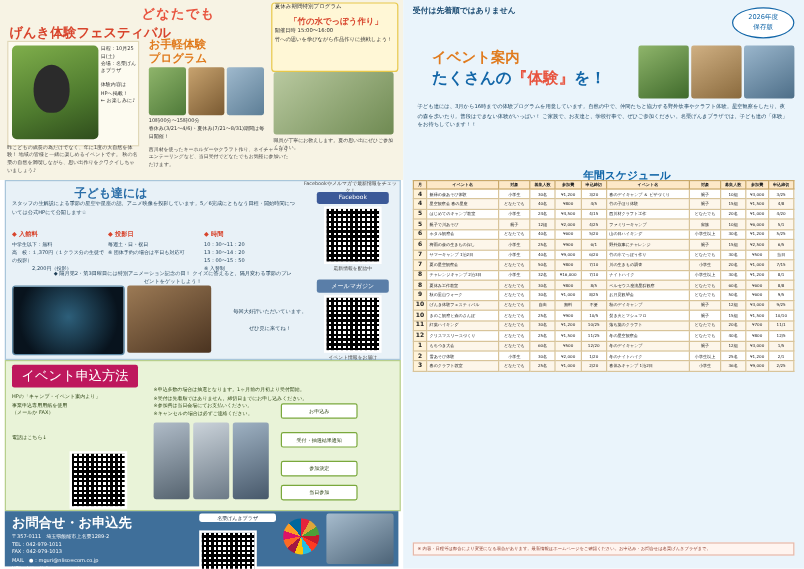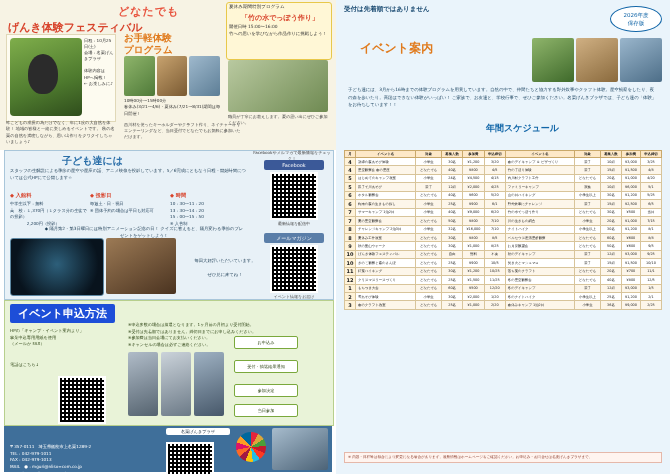--- a/index.html
+++ b/index.html
@@ -51,21 +51,21 @@
   .fb-label{width:60px;margin:0 auto 2px;background:#3b5998;color:#fff;font-size:5px;text-align:center;padding:2px 0;border-radius:2px;}
   .qr{width:44px;height:44px;margin:0 auto;background:
      repeating-linear-gradient(0deg,#000 0 2px,#fff 2px 4px),
      repeating-linear-gradient(90deg,#000 0 2px,#fff 2px 4px);
      background-blend-mode:multiply;border:2px solid #fff;}
   .fb-cap{font-size:4px;text-align:center;color:#444;margin-top:1px;line-height:1.4;}
   .fb-top-note{position:absolute;left:252px;top:150px;width:80px;font-size:4.1px;color:#444;line-height:1.4;text-align:center;}
 
   
   .apply{position:absolute;left:4px;top:300px;width:328px;height:124px;background:#e9f3d8;border:1px solid #b7cf8d;}
-  .apply-title{position:absolute;left:10px;top:304px;font-size:11px;font-weight:bold;color:#ffffff;background:#1d4ed8;padding:2px 8px;border-radius:2px;}
+  .apply-title{position:absolute;left:10px;top:304px;font-size:11px;font-weight:normal;color:#ffffff;background:#be185d;padding:2px 8px;border-radius:2px;}
   .apply-left{position:absolute;left:10px;top:328px;width:112px;font-size:4.2px;line-height:1.6;color:#2d4414;}
   .apply-qr{position:absolute;left:58px;top:376px;}
   .apply-mid{position:absolute;left:128px;top:322px;width:132px;font-size:4.1px;line-height:1.6;color:#2d4414;}
   .apply-photos{position:absolute;left:128px;top:352px;width:96px;height:64px;display:flex;gap:3px;}
   .apply-photos div{flex:1;border-radius:2px;}
   .ap1{background:linear-gradient(160deg,#b0bcc8,#55636f);}
   .ap2{background:linear-gradient(160deg,#cbd3da,#6c7a87);}
   .ap3{background:linear-gradient(160deg,#9fb2c3,#47586a);}
   .flowbox{position:absolute;width:62px;border:1px solid #7aa83c;background:#fff;font-size:4.2px;text-align:center;color:#2d4414;padding:3px 0;border-radius:2px;}
   .fb1{left:234px;top:336px;}
@@ -91,21 +91,21 @@
   .r-sub{position:absolute;left:24px;top:40px;font-size:12px;font-weight:bold;color:#e07b1e;}
   .r-sub2{position:absolute;left:24px;top:56px;font-size:13px;font-weight:bold;color:#1266a8;}
   .r-sub2 b{color:#e8543f;}
   .r-photos{position:absolute;left:196px;top:38px;width:130px;height:44px;display:flex;gap:2px;}
   .r-photos div{flex:1;border-radius:2px;}
   .rp1{background:linear-gradient(150deg,#8fb56b,#3f6a2b);}
   .rp2{background:linear-gradient(150deg,#d0b083,#8a6a3d);}
   .rp3{background:linear-gradient(150deg,#9ab6cc,#4d6e88);}
   .r-lead{position:absolute;left:12px;top:86px;width:310px;font-size:4.4px;line-height:1.75;color:#173f5c;}
 
-  .sched-title{position:absolute;left:150px;top:122px;font-size:9px;font-weight:bold;color:#1266a8;}
+  .sched-title{position:absolute;left:150px;top:140px;font-size:9px;font-weight:bold;color:#1266a8;}
   .tbl{position:absolute;left:8px;top:150px;width:318px;border-collapse:collapse;font-size:3.4px;color:#222;background:#fff;}
   .tbl th{background:#fde8c8;border:0.5px solid #c9a86a;padding:1px;font-weight:bold;font-size:3.4px;}
   .tbl td{border:0.5px solid #d8c49a;padding:0.6px 1px;text-align:center;line-height:1.25;}
   .tbl td.name{text-align:left;padding-left:2px;}
   .mon{background:#fff3d9;font-weight:bold;font-size:5px;width:8px;}
   .row-a{background:#ffffff;}
   .row-b{background:#fdf6ea;}
   .r-foot{position:absolute;left:8px;top:452px;width:318px;font-size:3.6px;color:#8a3a2a;background:#fff4ef;border:0.5px solid #e5b8aa;padding:2px 3px;box-sizing:border-box;line-height:1.5;}
 </style>
 </head>
@@ -205,36 +205,38 @@
       <div class="ap1"></div>
       <div class="ap2"></div>
       <div class="ap3"></div>
     </div>
     <div class="flowbox fb1">お申込み</div>
     <div class="flowbox fb2">受付・抽選結果通知</div>
     <div class="flowbox fb3">参加決定</div>
     <div class="flowbox fb4">当日参加</div>
 
     <div class="contact"></div>
+    <div class="contact-title">お問合せ・お申込先</div>
     <div class="contact-body" style="white-space:pre-line">〒357-0111　埼玉県飯能市上名栗1289-2
 TEL：042-979-1011
 FAX：042-979-1013
 MAIL　●：mguri@nliso=com.co.jp
 URL：http://nliso=com.co.jp</div>
     <div class="contact-badge">名栗げんきプラザ</div>
     <div class="contact-qr qr"></div>
     <div class="sdgs"></div>
     <div class="contact-photo"></div>
   </div>
 
   <div class="right">
     <div class="r-facility">受付は先着順ではありません</div>
     <div class="r-badge" style="white-space:pre-line">2026年度
 保存版</div>
     <div class="r-sub">イベント案内</div>
+    <div class="r-sub2"><span>たくさんの</span><b>『体験』</b><span>を！</span></div>
     <div class="r-photos">
       <div class="rp1"></div>
       <div class="rp2"></div>
       <div class="rp3"></div>
     </div>
     <div class="r-lead">子ども達には、3月から16時までの体験プログラムを用意しています。自然の中で、仲間たちと協力する野外炊事やクラフト体験。星空観察をしたり、夜の森を歩いたり。普段はできない体験がいっぱい！ ご家族で、お友達と、学校行事で、ぜひご参加ください。名栗げんきプラザでは、子ども達の「体験」をお待ちしています！！</div>
 
     <div class="sched-title">年間スケジュール</div>
     <table class="tbl">
       <thead>

